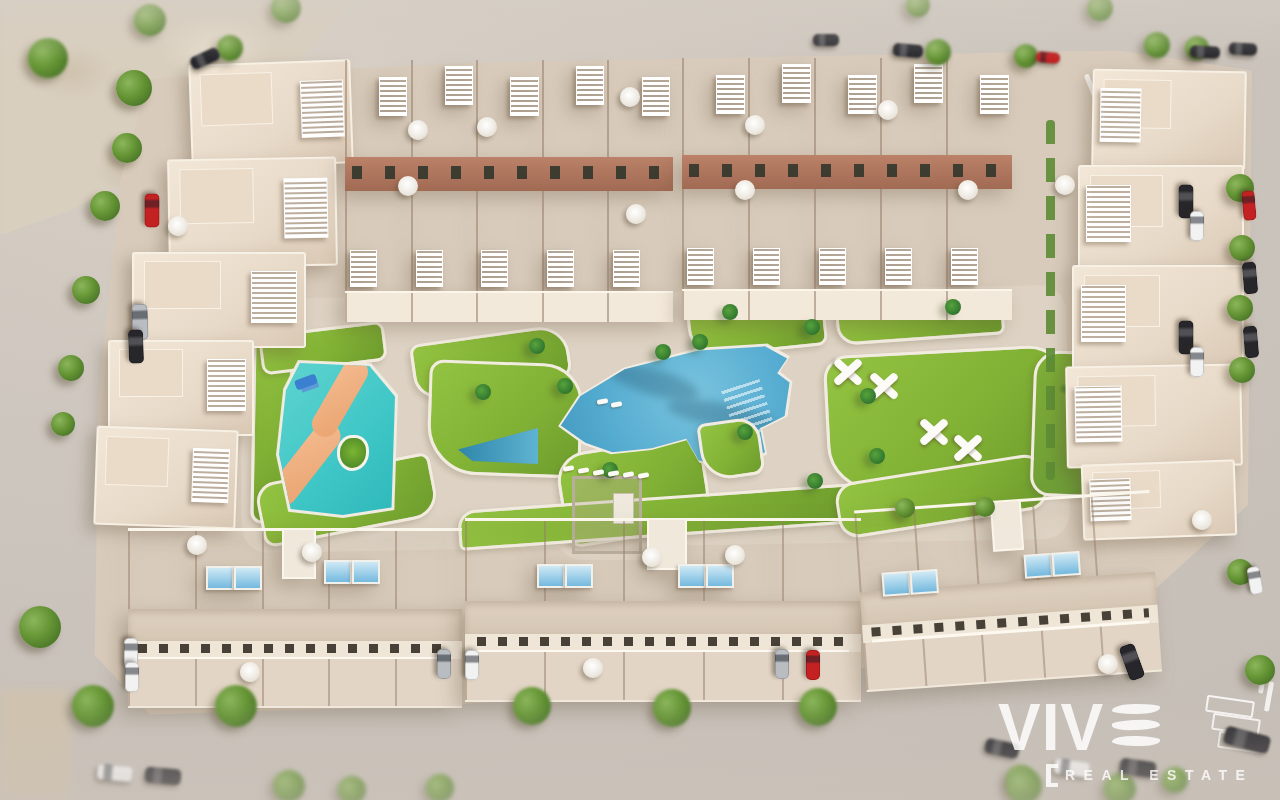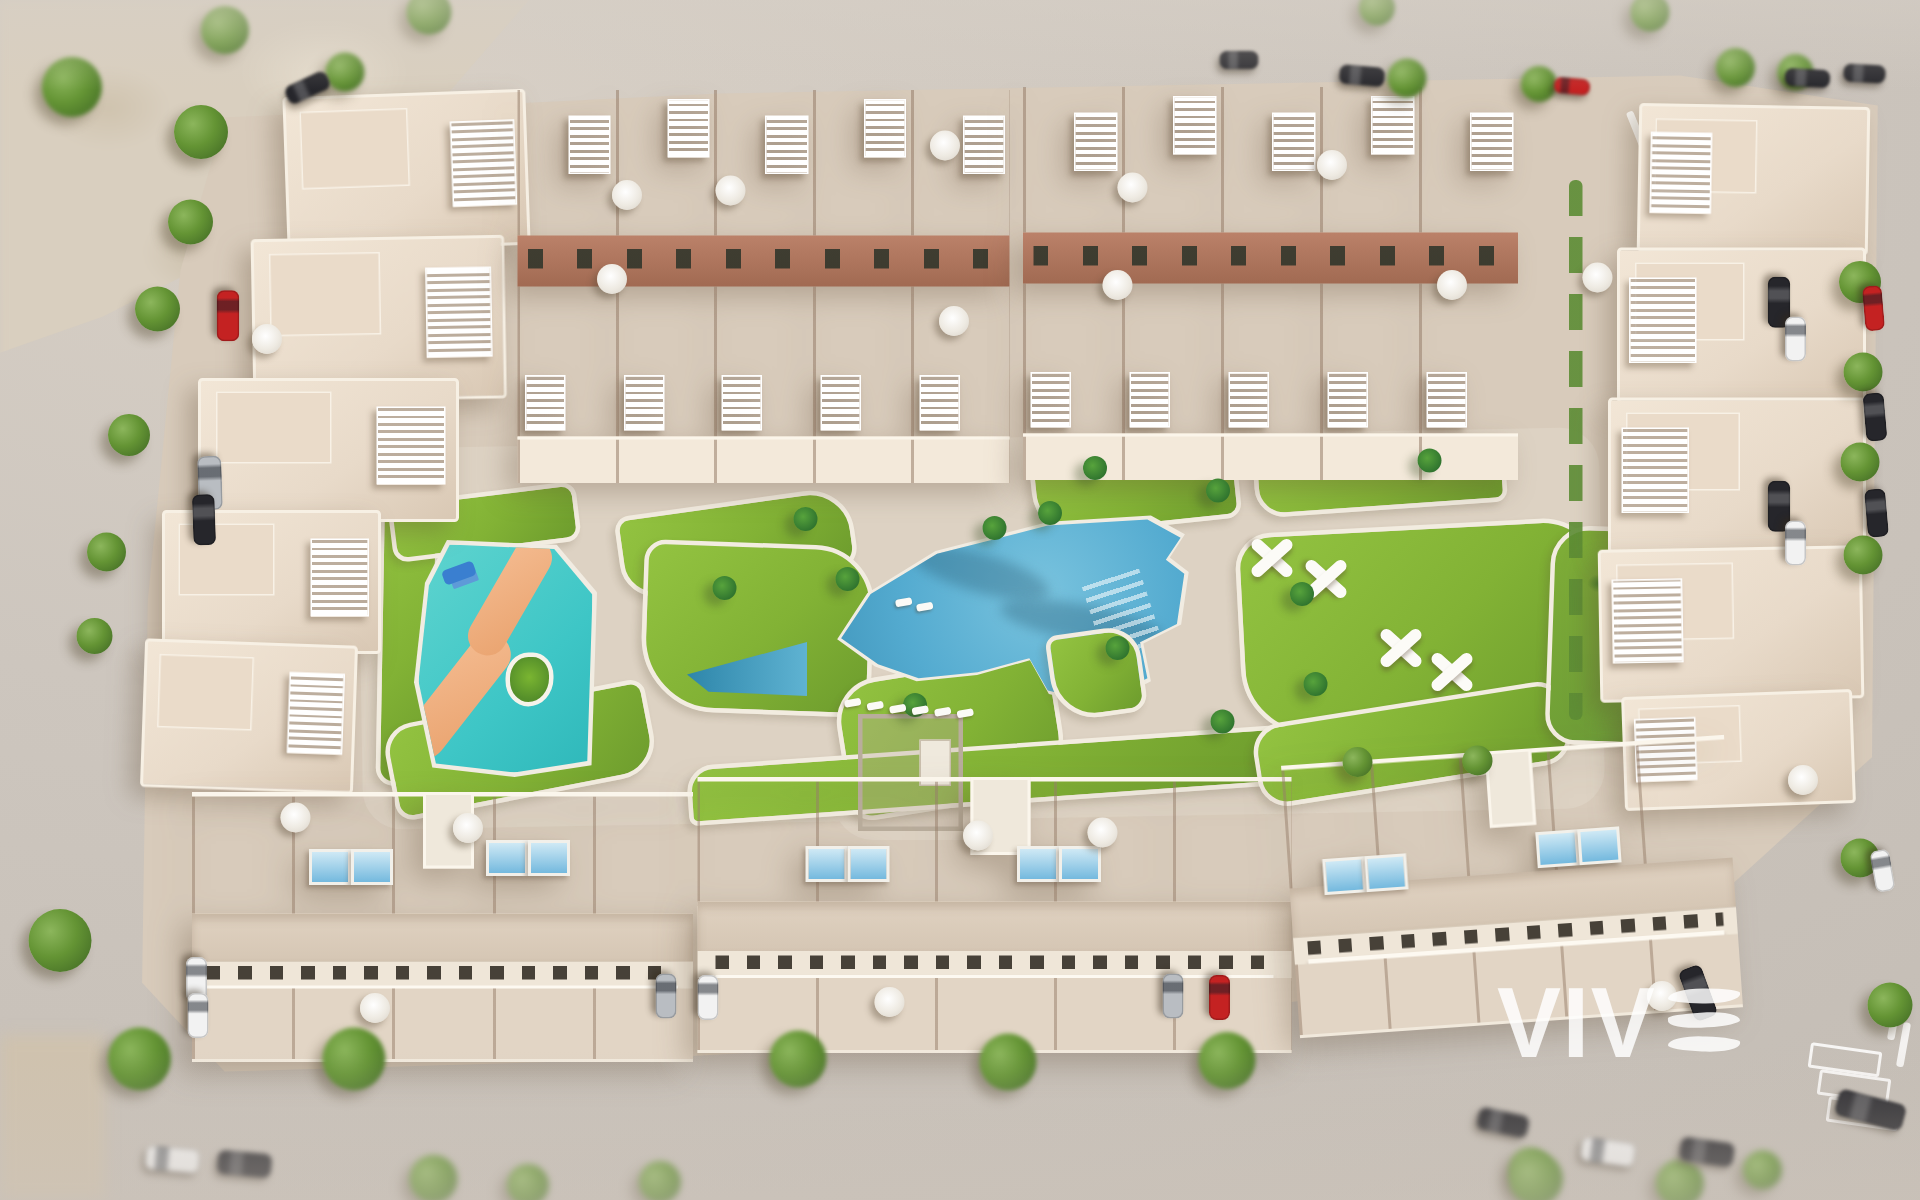--- a/index.html
+++ b/index.html
@@ -83,21 +83,21 @@
      box-shadow:-5px 5px 7px rgba(70,60,35,.38);}
   .palm{border-radius:50%;background:radial-gradient(circle at 40% 40%, #57a33c 0%, #31762f 70%, #275f26 100%);
      box-shadow:-6px 4px 6px rgba(60,80,40,.35);}
   .car{border-radius:5px;box-shadow:-2px 3px 4px rgba(50,40,25,.45), inset 0 0 0 1px rgba(0,0,0,.18);}
   .umbrella{border-radius:50%;background:radial-gradient(circle at 45% 40%, #ffffff 0%, #eeeae2 55%, #d8d2c8 100%);
      box-shadow:-3px 3px 4px rgba(90,75,55,.4);}
   
   .fog-top{left:0;top:0;width:1280px;height:60px;background:linear-gradient(180deg,rgba(214,207,198,.55),rgba(214,207,198,0));pointer-events:none;}
   .fog-bottom{left:0;top:700px;width:1280px;height:100px;background:linear-gradient(0deg,rgba(205,196,186,.5),rgba(205,196,186,0));pointer-events:none;}
   
-  .wm{left:998px;top:652px;color:rgba(255,255,255,.84);}
+  .wm{left:998px;top:697px;color:rgba(255,255,255,.84);}
   .wm-row{display:flex;align-items:flex-start;}
   .wm-viv{font-size:64px;font-weight:bold;line-height:.95;letter-spacing:1px;transform:scaleY(1.04);}
   .wm-e{margin-left:8px;margin-top:7px;}
   .wm-e i{display:block;width:48px;height:10px;background:rgba(255,255,255,.84);margin-bottom:6px;
      border-radius:50%/70% 30% 65% 35%;}
   .wm-e i:nth-child(2){transform:rotate(-3deg);border-radius:50%/30% 70% 40% 60%;}
   .wm-e i:nth-child(3){transform:rotate(2deg);}
   .wm-tag{margin-top:6px;margin-left:48px;display:flex;align-items:center;gap:7px;
      font-size:14px;font-weight:bold;letter-spacing:8.5px;color:rgba(255,255,255,.8);}
   .wm-bracket{display:inline-block;width:7px;height:15px;border-left:5px solid rgba(255,255,255,.84);
@@ -405,14 +405,18 @@
 
   <div class="ab wm">
     <div class="wm-row">
       <span class="wm-viv">VIV</span>
       <span class="wm-e">
           <i></i>
           <i></i>
           <i></i>
         </span>
     </div>
+    <div class="wm-tag">
+      <span class="wm-bracket"></span>
+      <span>REAL ESTATE</span>
+    </div>
   </div>
 </div>
 
 </body></html>

